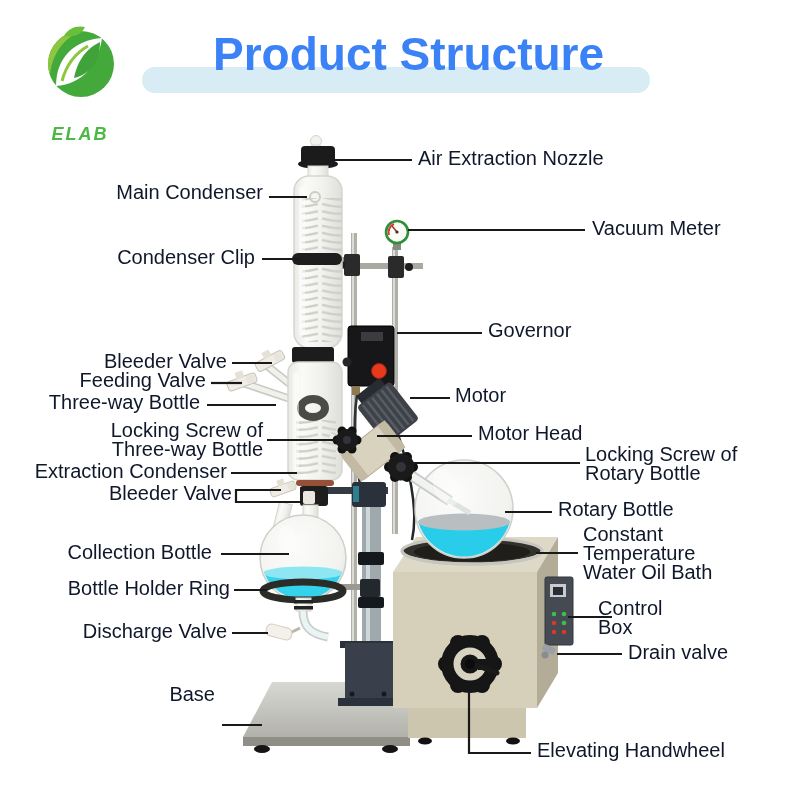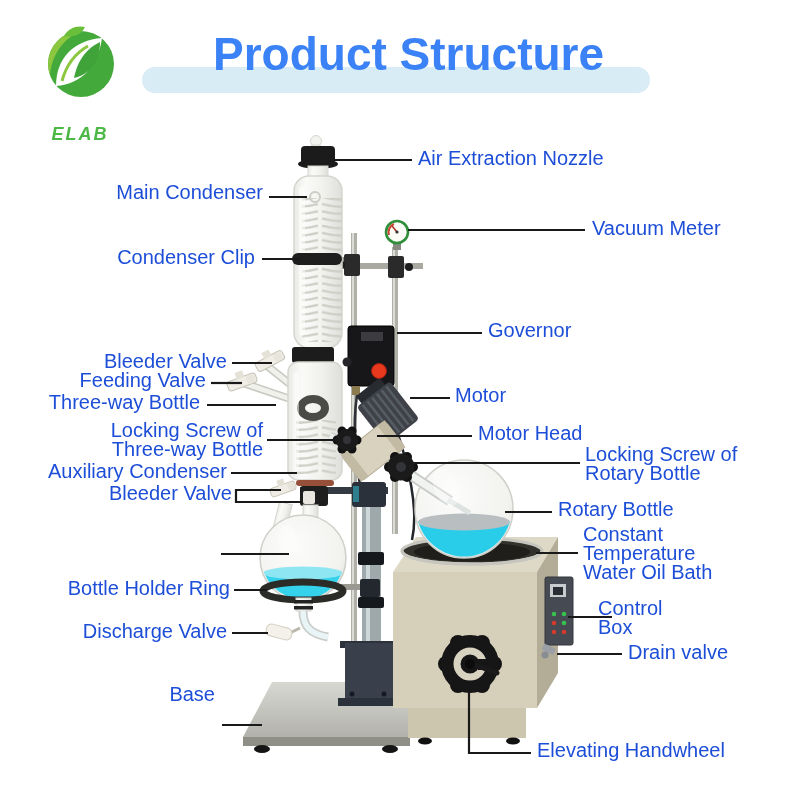--- a/index.html
+++ b/index.html
@@ -1,19 +1,19 @@
 <!DOCTYPE html>
 <html><head>
 <meta charset="utf-8">
 <style>
   html,body{margin:0;padding:0;background:#ffffff;}
   #stage{position:relative;width:800px;height:800px;background:#ffffff;overflow:hidden;
          font-family:"Liberation Sans",sans-serif;}
   #scene{position:absolute;left:0;top:0;}
-  .lbl{position:absolute;font-size:20px;line-height:19px;color:#1d4ed8;white-space:pre-line;}
+  .lbl{position:absolute;font-size:20px;line-height:19px;color:#0f172a;white-space:pre-line;}
   .r{text-align:right;}
   #title-pill{position:absolute;left:142px;top:67px;width:508px;height:26px;border-radius:13px;
               background:#d7ecf4;}
   #page-title{position:absolute;left:213px;top:27px;font-size:46px;font-weight:bold;color:#3b82f6;}
   #logo{position:absolute;left:44px;top:26px;}
   #logo-text{position:absolute;left:40px;top:96px;width:80px;text-align:center;font-size:18px;
              font-weight:bold;font-style:italic;color:#4cb845;letter-spacing:2px;margin-top:28px;}
 </style>
 </head>
 <body>
@@ -308,22 +308,23 @@
   <div class="lbl" style="left:488px;top:321px;">Governor</div>
   <div class="lbl" style="left:455px;top:386px;">Motor</div>
   <div class="lbl" style="left:478px;top:424px;">Motor Head</div>
   <div class="lbl" style="left:585px;top:445px;">Locking Screw of
 Rotary Bottle</div>
   <div class="lbl r" style="right:573px;top:352px;">Bleeder Valve</div>
   <div class="lbl r" style="right:594px;top:371px;">Feeding Valve</div>
   <div class="lbl r" style="right:600px;top:393px;">Three-way Bottle</div>
   <div class="lbl r" style="right:537px;top:421px;">Locking Screw of
 Three-way Bottle</div>
-  <div class="lbl r" style="right:573px;top:462px;">Auxiliary Condenser</div>
+  <div class="lbl r" style="right:573px;top:462px;">Extraction Condenser</div>
   <div class="lbl r" style="right:568px;top:484px;">Bleeder Valve</div>
+  <div class="lbl r" style="right:588px;top:543px;">Collection Bottle</div>
   <div class="lbl r" style="right:570px;top:579px;text-align:right;">Bottle Holder Ring</div>
   <div class="lbl r" style="right:573px;top:622px;">Discharge Valve</div>
   <div class="lbl r" style="right:585px;top:685px;">Base</div>
   <div class="lbl" style="left:558px;top:500px;">Rotary Bottle</div>
   <div class="lbl" style="left:583px;top:525px;">Constant
 Temperature
 Water Oil Bath</div>
   <div class="lbl" style="left:598px;top:599px;">Control
 Box</div>
   <div class="lbl" style="left:628px;top:643px;">Drain valve</div>

